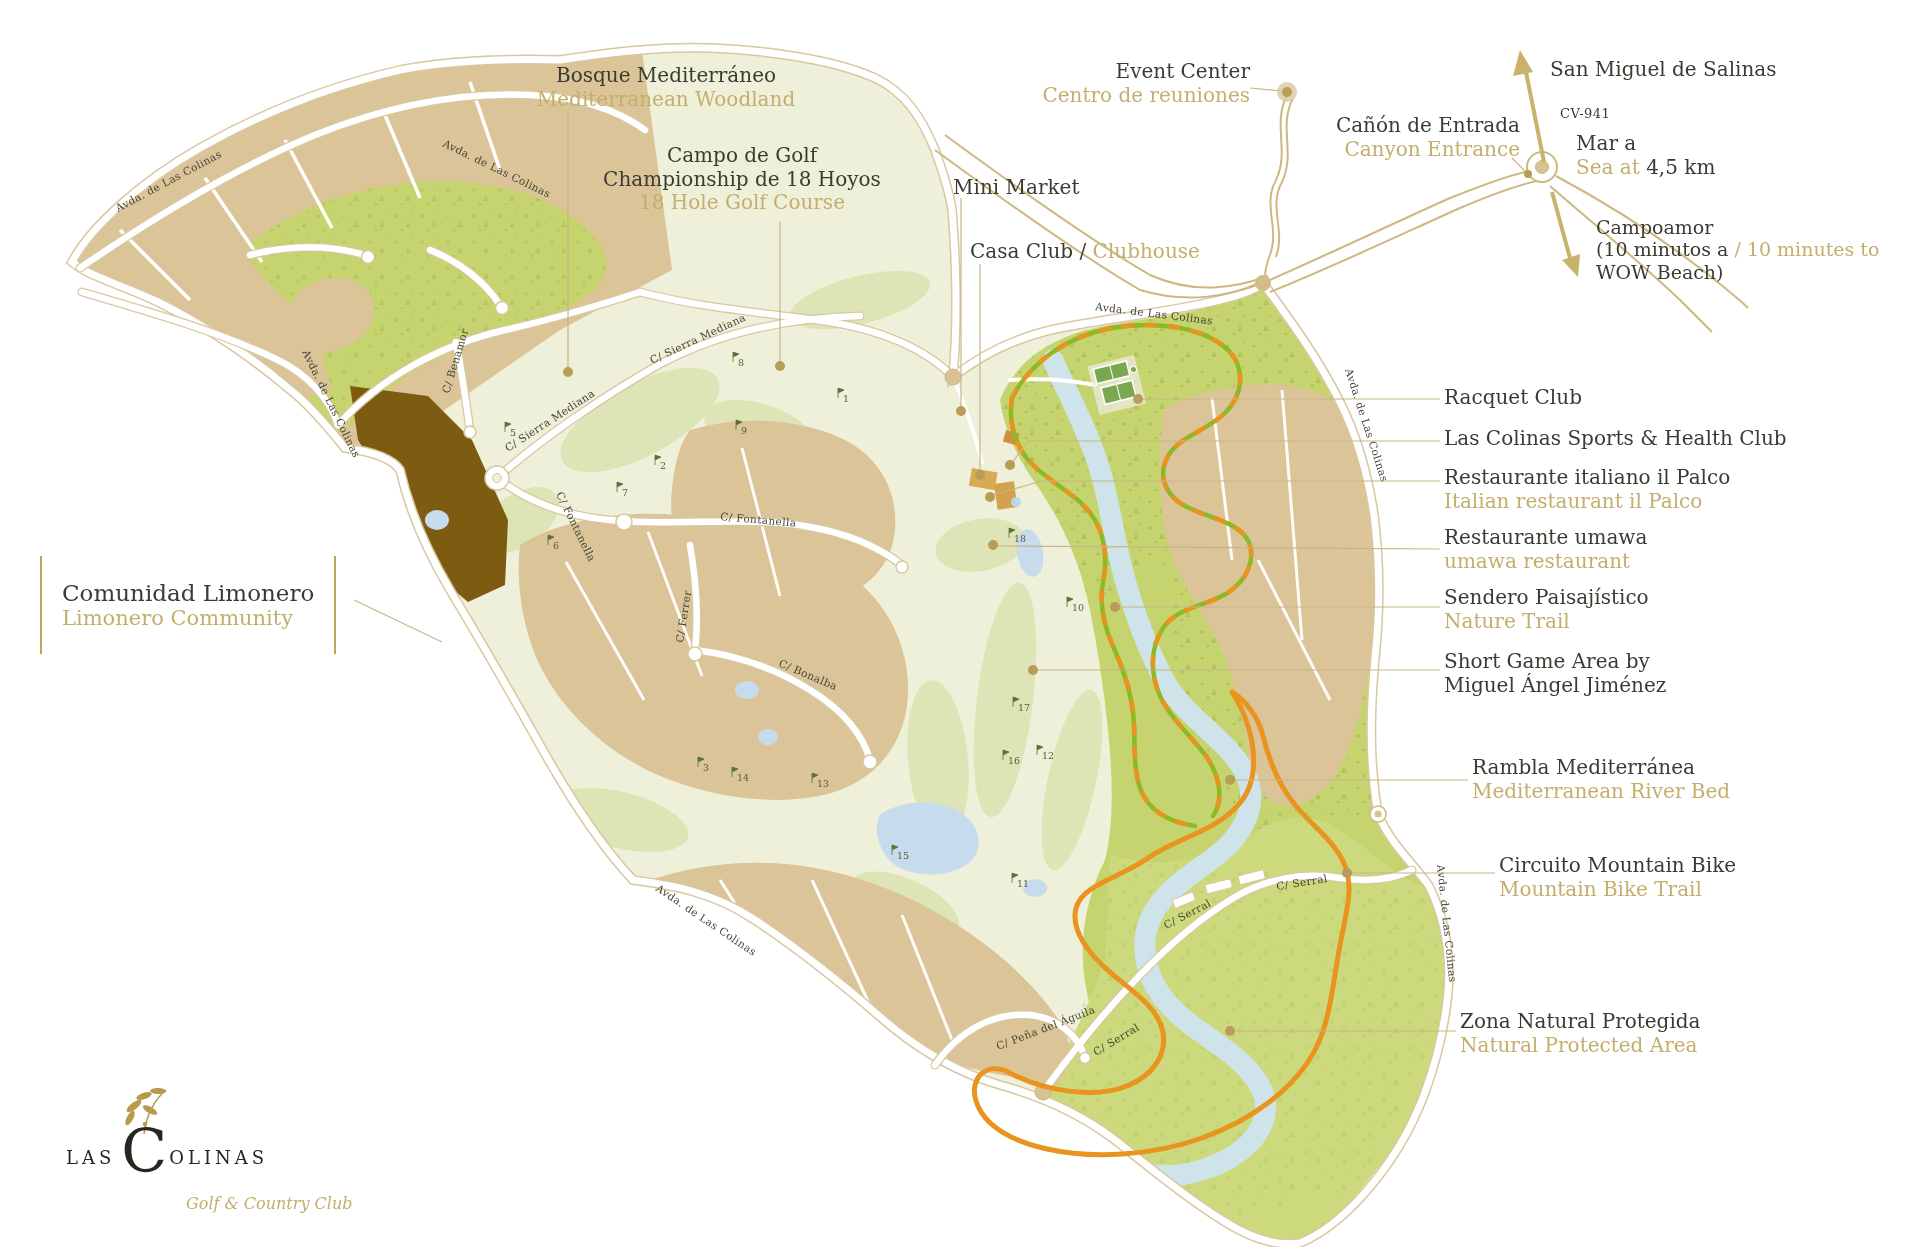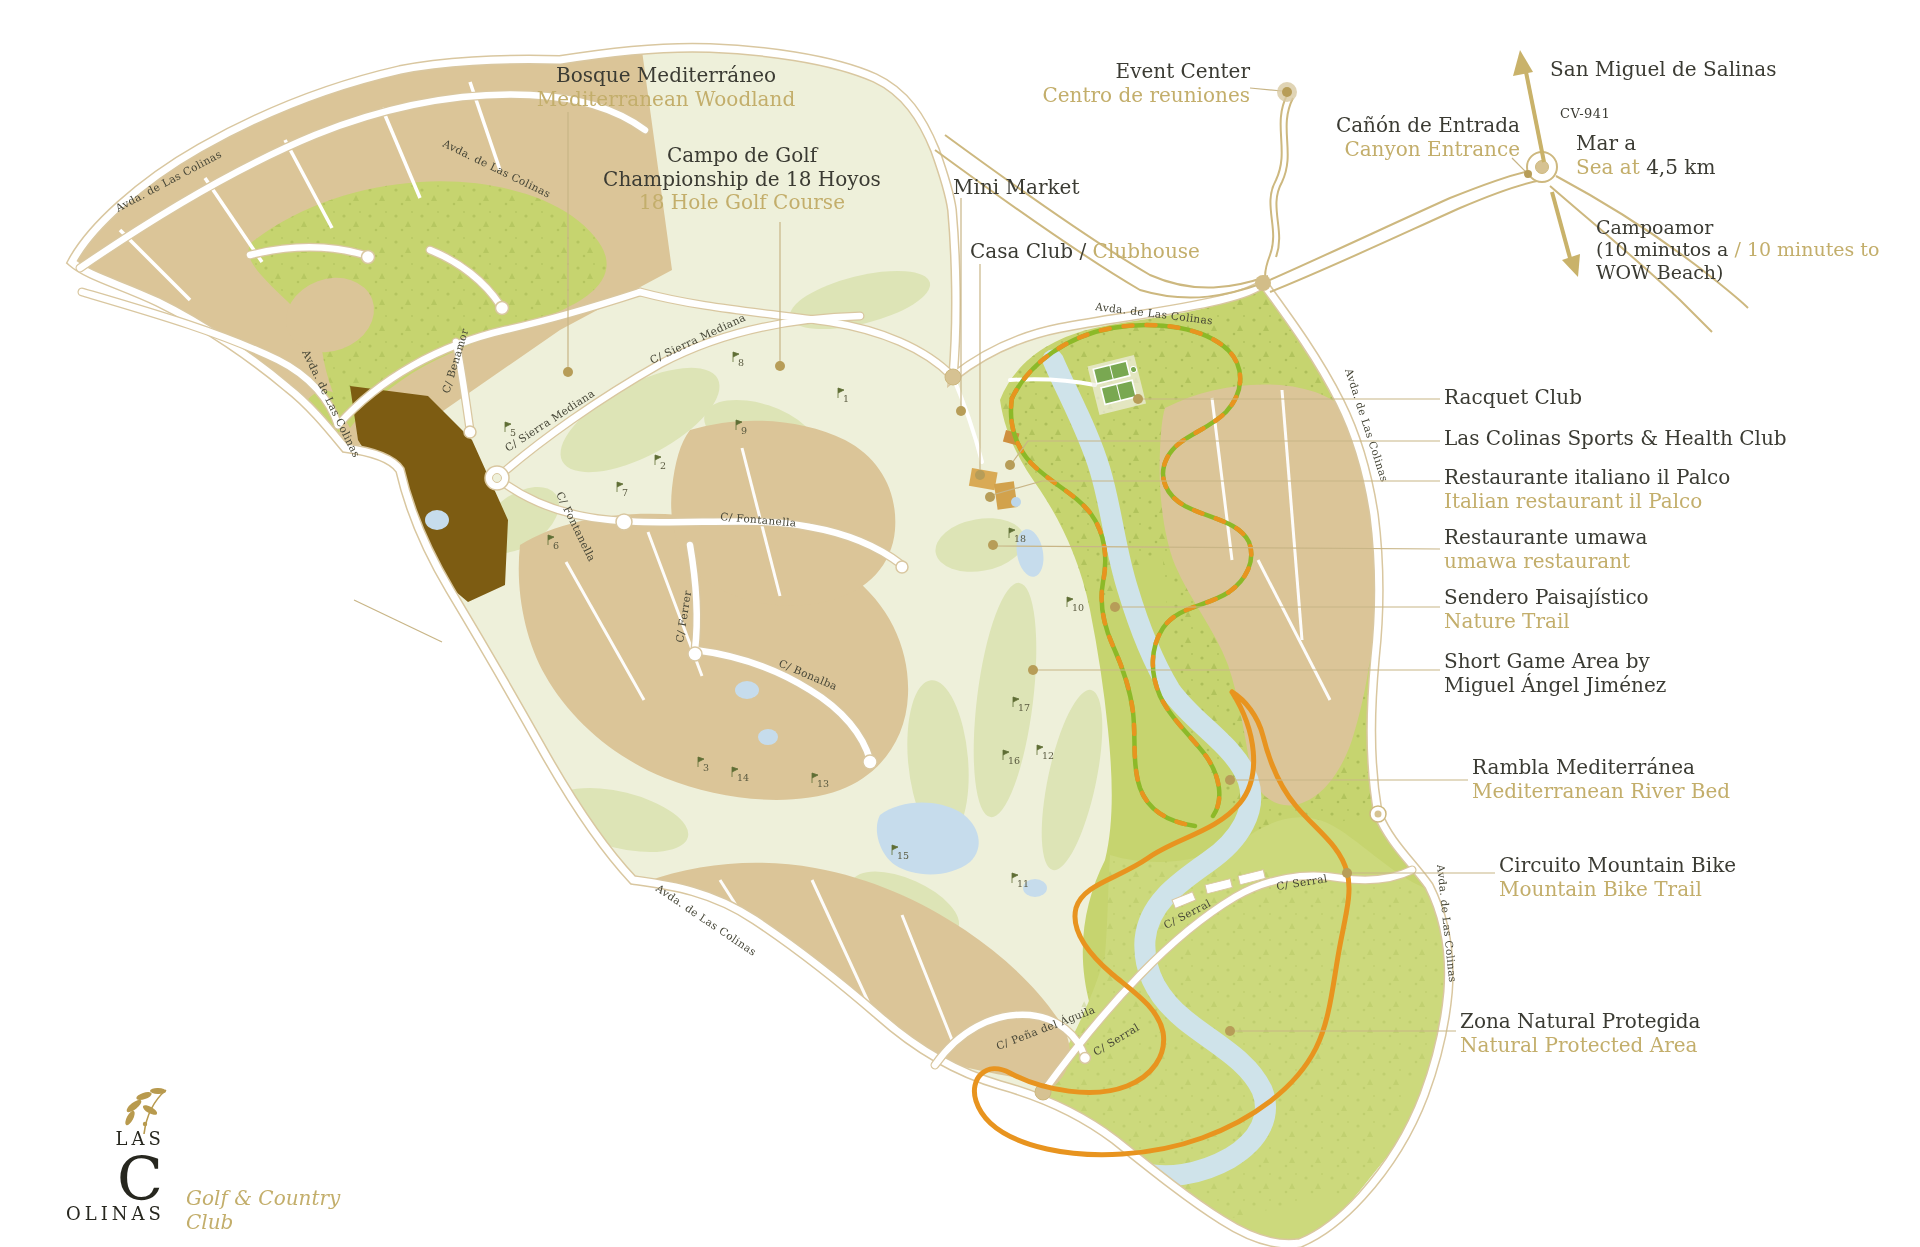--- a/index.html
+++ b/index.html
@@ -13,25 +13,25 @@
   .lbl.small{font-size:13px;letter-spacing:.5px;}
   .lbl div{margin:0;}
   
   .limonero{position:absolute;z-index:3;display:flex;flex-direction:column;justify-content:center;
             border-left:2px solid #bfa45f;border-right:2px solid #bfa45f;
             padding:0 20px;height:98px;}
   .limonero .t1{font-size:23px;color:#3b3b33;}
   .limonero .t2{font-size:21px;color:#c3ae6b;}
   
   .logo{position:absolute;z-index:3;width:300px;height:130px;}
-  .logo-row{position:absolute;left:0;top:42px;display:flex;align-items:flex-end;color:#27271f;flex-direction:column;}
+  .logo-row{position:absolute;left:0;top:42px;display:flex;align-items:flex-end;color:#27271f;}
   .logo-las{font-size:18px;letter-spacing:4px;margin-bottom:7px;}
   .logo-c{font-size:60px;line-height:.78;margin:0 2px 0 6px;}
   .logo-olinas{font-size:18px;letter-spacing:4px;margin-bottom:7px;}
-  .logo-tag{position:absolute;left:120px;top:100px;font-style:italic;font-size:20px;color:#c3ae6b;}
+  .logo-tag{position:absolute;left:120px;top:108px;font-style:italic;font-size:16px;color:#c3ae6b;}
   .logo-sprig{position:absolute;left:44px;top:-2px;}
 </style>
 </head>
 <body>
 
 <div id="stage">
 
 <svg id="map-svg" width="1920" height="1247" viewBox="0 0 1920 1247">
   <defs>
     <clipPath id="landClip">
@@ -443,20 +443,24 @@
 <div class="lbl" style="left:1472px;top:756px;">
   <div>Rambla Mediterránea</div>
   <div class="gold">Mediterranean River Bed</div>
 </div>
 
 <div class="lbl" style="left:1460px;top:1010px;">
   <div>Zona Natural Protegida</div>
   <div class="gold">Natural Protected Area</div>
 </div>
 
+<div class="limonero" style="left:40px;top:556px;">
+  <div class="t1">Comunidad Limonero</div>
+  <div class="t2">Limonero Community</div>
+</div>
 
 <div class="logo" style="left:66px;top:1086px;">
   <svg class="logo-sprig" width="70" height="52" viewBox="0 0 70 52">
     <path d="M34,50 C36,34 42,18 56,6" fill="none" stroke="#b89a4e" stroke-width="1.6"></path>
     <ellipse cx="24" cy="22" rx="9" ry="3.4" transform="rotate(-38 24 22)" fill="#b89a4e"></ellipse>
     <ellipse cx="34" cy="12" rx="8" ry="3.2" transform="rotate(-18 34 12)" fill="#b89a4e"></ellipse>
     <ellipse cx="48" cy="7" rx="8" ry="3" transform="rotate(2 48 7)" fill="#b89a4e"></ellipse>
     <ellipse cx="40" cy="26" rx="8" ry="3.2" transform="rotate(30 40 26)" fill="#b89a4e"></ellipse>
     <ellipse cx="20" cy="34" rx="8" ry="3.2" transform="rotate(-62 20 34)" fill="#b89a4e"></ellipse>
     <circle cx="35" cy="40" r="2.2" fill="#b89a4e"></circle>

